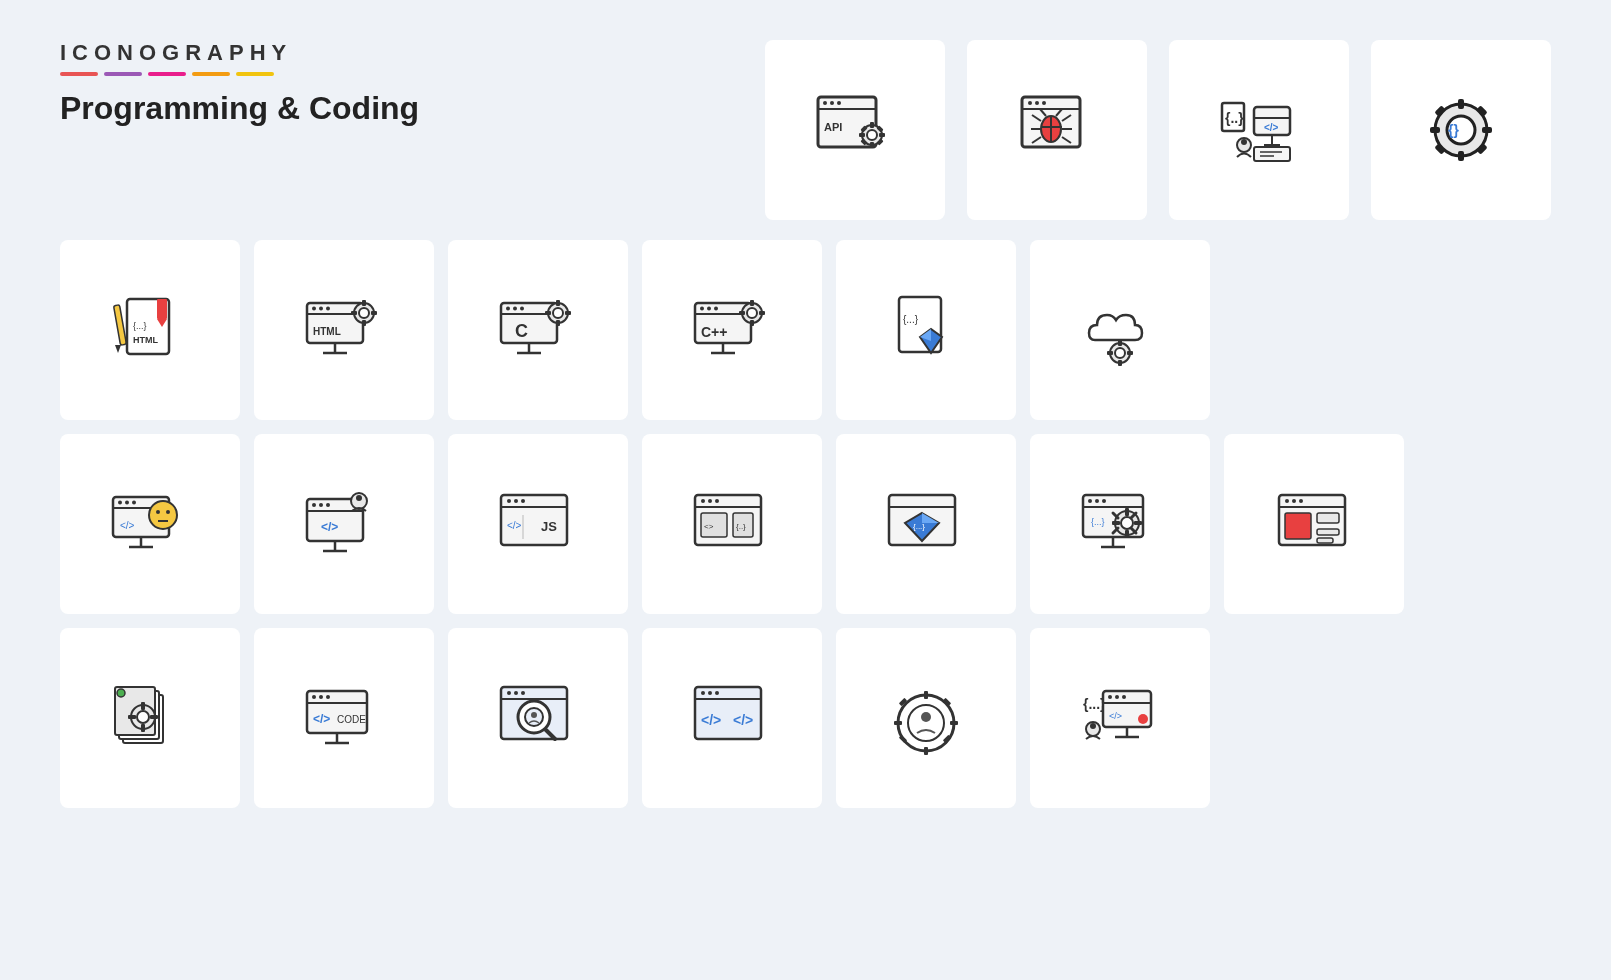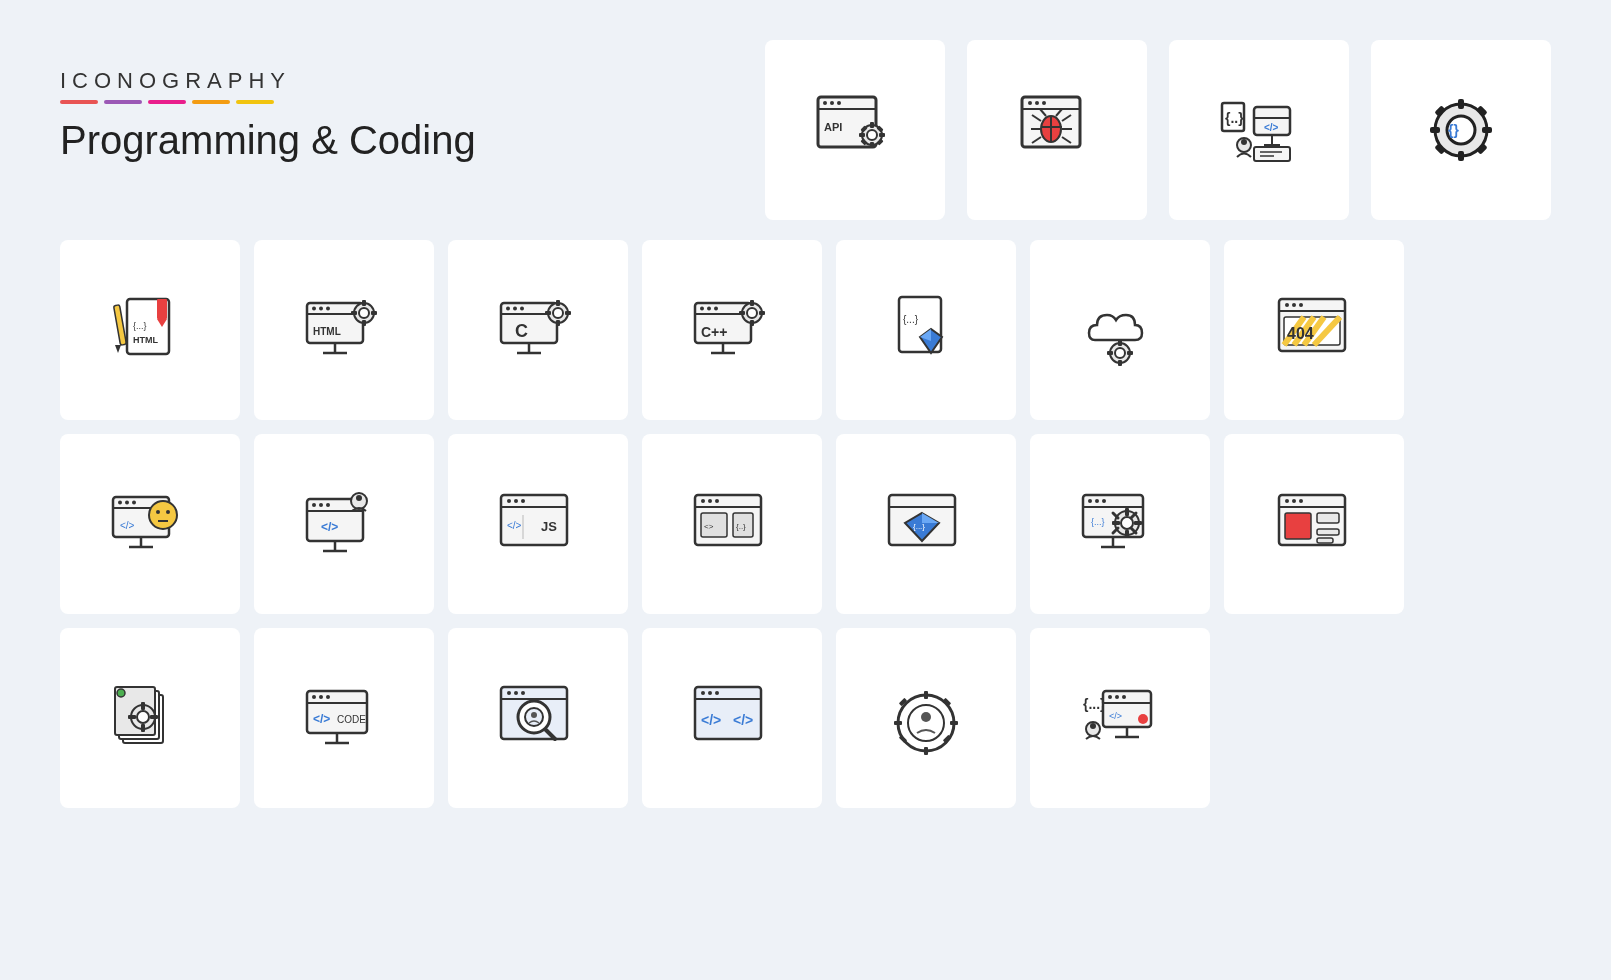--- a/index.html
+++ b/index.html
@@ -4,39 +4,38 @@
   <style>
     * { box-sizing: border-box; margin: 0; padding: 0; }
     body {
       background: #eef2f7;
       font-family: Arial, sans-serif;
       min-height: 980px;
       padding: 40px 60px;
     }
     .brand-name {
       font-size: 22px;
-      font-weight: 400;
+      font-weight: 700;
       letter-spacing: 6px;
       color: #333;
       margin-bottom: 6px;
-      margin-top: 28px;
     }
     .brand-lines {
       display: flex;
       gap: 6px;
       margin-bottom: 14px;
     }
     .brand-line {
       width: 38px;
       height: 4px;
       border-radius: 2px;
     }
     .page-title {
-      font-size: 40px;
-      font-weight: normal;
+      font-size: 32px;
+      font-weight: bold;
       color: #222;
     }
     .icon-cell {
       background: #fff;
       border-radius: 8px;
       width: 180px;
       height: 180px;
       display: flex;
       align-items: center;
       justify-content: center;
@@ -271,39 +270,20 @@
 
         <circle cx="45" cy="68" r="10" fill="#e8e8e8" stroke="#333" stroke-width="2"></circle>
         <circle cx="45" cy="68" r="5" fill="white" stroke="#333" stroke-width="2"></circle>
         <rect x="43" y="55" width="4" height="6" rx="1" fill="#333"></rect>
         <rect x="43" y="75" width="4" height="6" rx="1" fill="#333"></rect>
         <rect x="32" y="66" width="6" height="4" rx="1" fill="#333"></rect>
         <rect x="52" y="66" width="6" height="4" rx="1" fill="#333"></rect>
       </svg>
     </div>
 
-    <div class="icon-cell">
-      <svg viewBox="0 0 90 90" fill="none" xmlns="http://www.w3.org/2000/svg">
-        <rect x="10" y="14" width="66" height="52" rx="3" fill="#f5f5f5" stroke="#333" stroke-width="2.5"></rect>
-        <line x1="10" y1="26" x2="76" y2="26" stroke="#333" stroke-width="2"></line>
-        <circle cx="18" cy="20" r="2" fill="#333"></circle>
-        <circle cx="25" cy="20" r="2" fill="#333"></circle>
-        <circle cx="32" cy="20" r="2" fill="#333"></circle>
-
-        <rect x="15" y="32" width="56" height="28" rx="2" fill="white" stroke="#333" stroke-width="1.5"></rect>
-
-        <line x1="15" y1="60" x2="35" y2="32" stroke="#f5c842" stroke-width="6"></line>
-        <line x1="25" y1="60" x2="45" y2="32" stroke="#f5c842" stroke-width="6"></line>
-        <line x1="35" y1="60" x2="55" y2="32" stroke="#f5c842" stroke-width="6"></line>
-        <line x1="45" y1="60" x2="71" y2="32" stroke="#f5c842" stroke-width="6"></line>
-
-        <rect x="15" y="32" width="56" height="28" rx="2" fill="none" stroke="none"></rect>
-        <text x="18" y="54" font-size="16" font-weight="bold" fill="#333" font-family="Arial">404</text>
-      </svg>
-    </div>
   </div>
 
   <div class="icon-row">
 
     <div class="icon-cell">
       <svg viewBox="0 0 90 90" fill="none" xmlns="http://www.w3.org/2000/svg">
         <rect x="8" y="18" width="56" height="40" rx="3" stroke="#333" stroke-width="2.5" fill="#f5f5f5"></rect>
         <line x1="8" y1="29" x2="64" y2="29" stroke="#333" stroke-width="2"></line>
         <circle cx="15" cy="23.5" r="2" fill="#333"></circle>
         <circle cx="22" cy="23.5" r="2" fill="#333"></circle>

